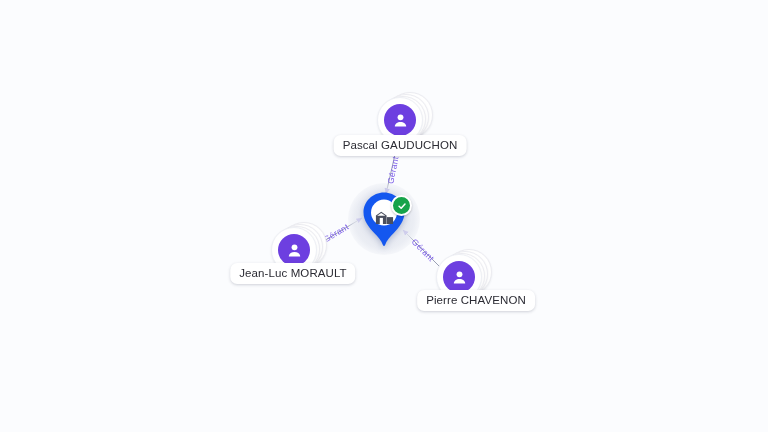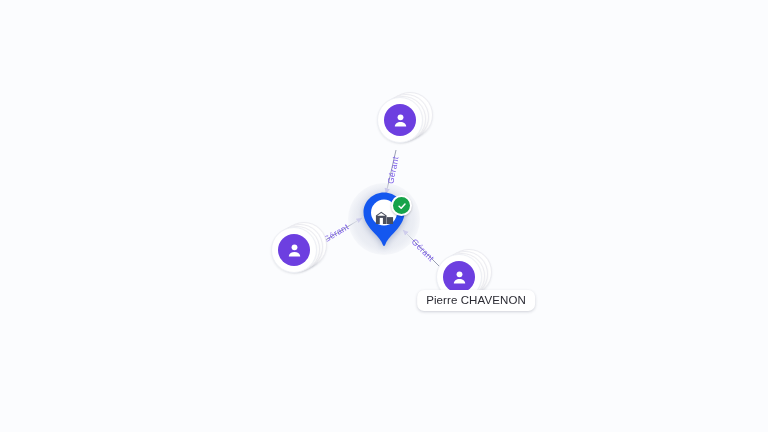--- a/index.html
+++ b/index.html
@@ -105,35 +105,37 @@
         <i class="s1"></i>
         <i class="s0"></i>
     </div>
     <div class="avatar">
       <svg viewBox="0 0 24 24" fill="#ffffff">
           <circle cx="12" cy="8" r="3.7"></circle>
           <path d="M4.8 19.6c0-3.6 3.2-5.8 7.2-5.8s7.2 2.2 7.2 5.8z"></path>
         </svg>
     </div>
   </div>
+  <div class="plabel" id="pl0" style="left: 400px; top: 135px;">Pascal GAUDUCHON</div>
 
   <div class="person" id="p1" style="left: 294px; top: 250px;">
     <div class="stack">
       <i class="s3"></i>
         <i class="s2"></i>
         <i class="s1"></i>
         <i class="s0"></i>
     </div>
     <div class="avatar">
       <svg viewBox="0 0 24 24" fill="#ffffff">
           <circle cx="12" cy="8" r="3.7"></circle>
           <path d="M4.8 19.6c0-3.6 3.2-5.8 7.2-5.8s7.2 2.2 7.2 5.8z"></path>
         </svg>
     </div>
   </div>
+  <div class="plabel" id="pl1" style="left: 293px; top: 263px;">Jean-Luc MORAULT</div>
 
   <div class="person" id="p2" style="left: 459px; top: 277px;">
     <div class="stack">
       <i class="s3"></i>
         <i class="s2"></i>
         <i class="s1"></i>
         <i class="s0"></i>
     </div>
     <div class="avatar">
       <svg viewBox="0 0 24 24" fill="#ffffff">

